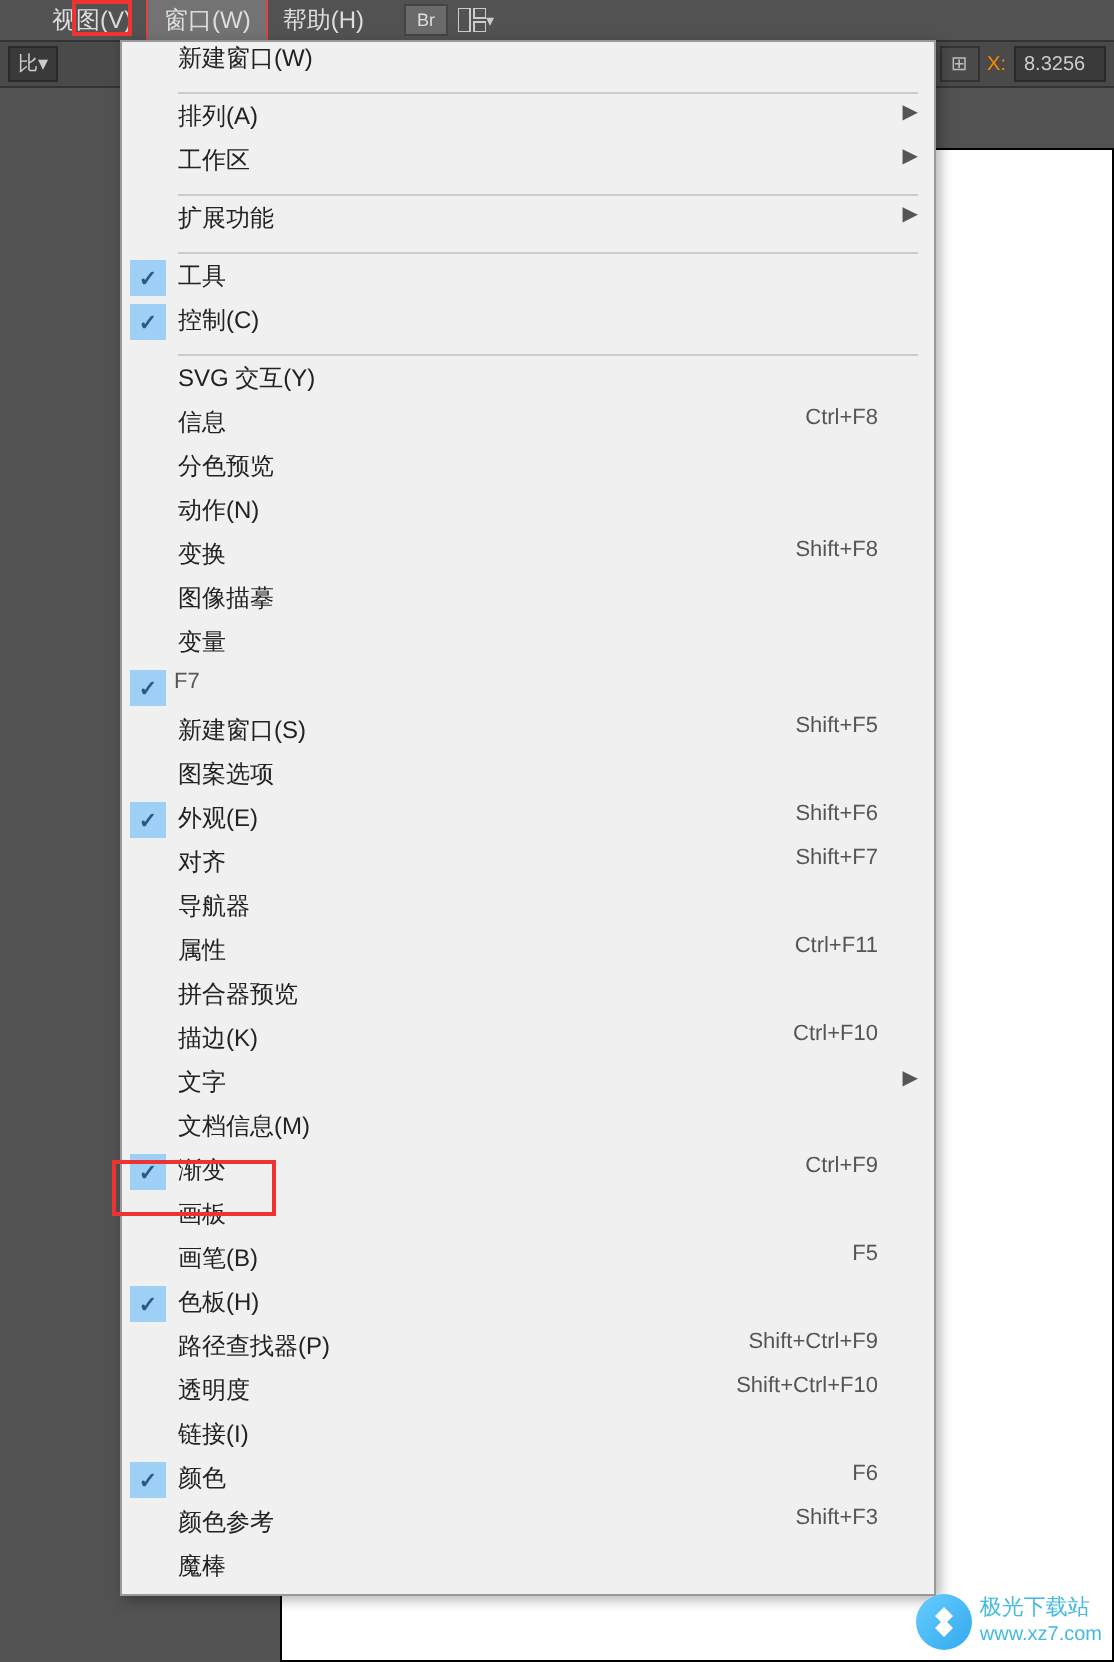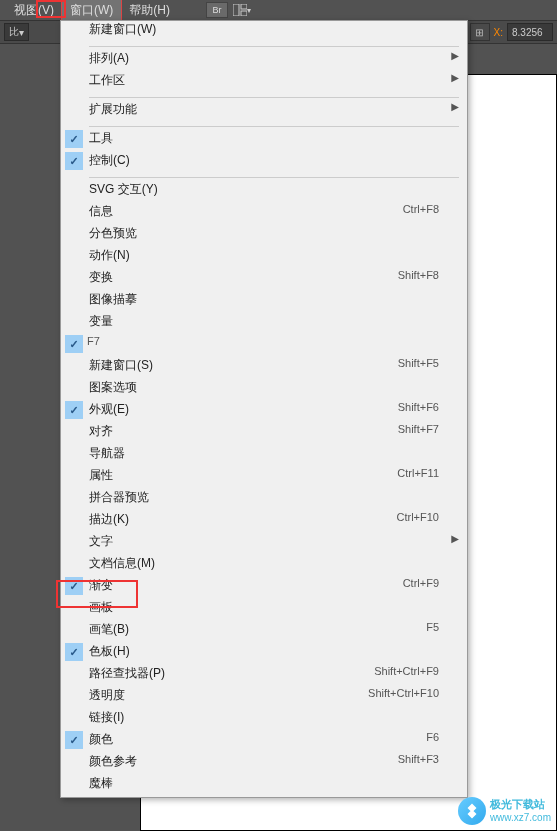--- a/index.html
+++ b/index.html
@@ -1,21 +1,21 @@
 <!DOCTYPE html>
 <html><head>
 <meta charset="utf-8">
 <style>
 * { margin: 0; padding: 0; box-sizing: border-box; font-family: "Microsoft YaHei", "SimSun", sans-serif; }
 body { width: 557px; height: 831px; background: #525252; overflow: hidden; position: relative; }
 
-.menubar { height: 20px; background: #525252; display: flex; align-items: center; padding-left: 6px; color: #ddd; font-size: 12px; }
+.menubar { height: 20px; background: #525252; display: flex; align-items: center; padding-left: 18px; color: #ddd; font-size: 12px; }
 .menubar-item { padding: 2px 8px; cursor: pointer; }
 .menubar-item.active { background: #737373; outline: 1px solid #d44; position: relative; }
-.menubar-right { margin-left: 28px; display: flex; gap: 4px; align-items: center; }
+.menubar-right { margin-left: 12px; display: flex; gap: 4px; align-items: center; }
 .sq-btn { width: 22px; height: 16px; background: #6a6a6a; border: 1px solid #444; display: inline-flex; align-items: center; justify-content: center; font-size: 9px; color: #ddd; }
 .sq-icon { width: 20px; height: 16px; display: inline-flex; align-items: center; justify-content: center; color: #ccc; }
 
 .toolbar2 { height: 24px; background: #4a4a4a; border-top: 1px solid #333; border-bottom: 1px solid #333; display: flex; align-items: center; color: #ddd; font-size: 11px; padding: 0 4px; gap: 2px; position: relative; }
 .tb-box { background: #3a3a3a; border: 1px solid #2a2a2a; height: 18px; display: inline-flex; align-items: center; padding: 0 4px; font-size: 10px; color: #ccc; }
 .tb-icon { width: 20px; height: 18px; background: #4a4a4a; border: 1px solid #333; display: inline-flex; align-items: center; justify-content: center; color: #bbb; font-size: 10px; }
 .x-label { color: #f80; font-size: 10px; margin: 0 2px; }
 
 .canvas-area { position: absolute; left: 0; right: 0; top: 44px; bottom: 0; background: #525252; }
 .white-page { position: absolute; left: 140px; top: 30px; right: 0; bottom: 0; background: #fff; border: 1px solid #000; }
@@ -34,21 +34,21 @@
 .menu-sep { height: 1px; background: #ccc; margin: 3px 8px 3px 28px; }
 
 .highlight-box { position: absolute; border: 2px solid #e33; z-index: 20; pointer-events: none; }
 .h1 { left: 36px; top: 0px; width: 30px; height: 18px; }
 .h2 { left: 56px; top: 580px; width: 82px; height: 28px; }
 
 .watermark { position: absolute; right: 6px; bottom: 6px; display: flex; align-items: center; gap: 4px; z-index: 30; }
 .wm-logo { width: 28px; height: 28px; border-radius: 50%; background: linear-gradient(135deg, #6cf, #3ae); display: flex; align-items: center; justify-content: center; }
 .wm-logo svg { width: 18px; height: 18px; }
 .wm-txt { display: flex; flex-direction: column; font-size: 11px; line-height: 13px; }
-.wm-line1 { color: #4bd; font-weight: bold; }
+.wm-line1 { color: #4bd; font-weight: normal; }
 .wm-line2 { color: #4bd; font-size: 10px; }
 </style>
 </head>
 <body>
 
 <div class="menubar">
   <span class="menubar-item">视图(V)</span>
   <span class="menubar-item active">窗口(W)</span>
   <span class="menubar-item">帮助(H)</span>
   <span class="menubar-right">

